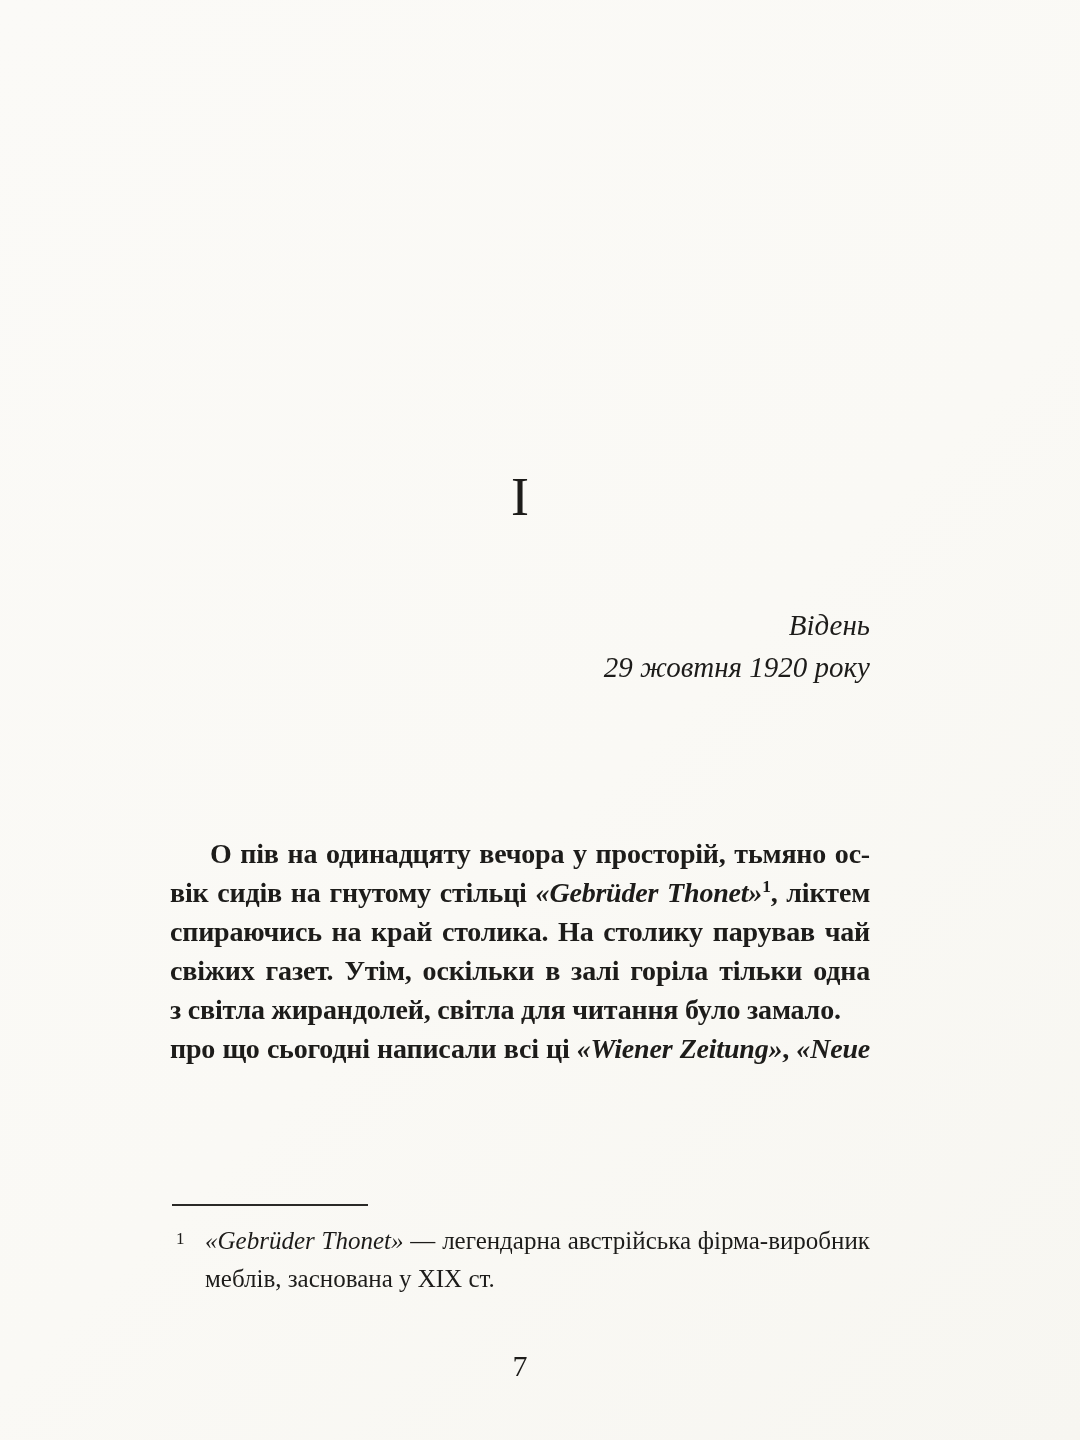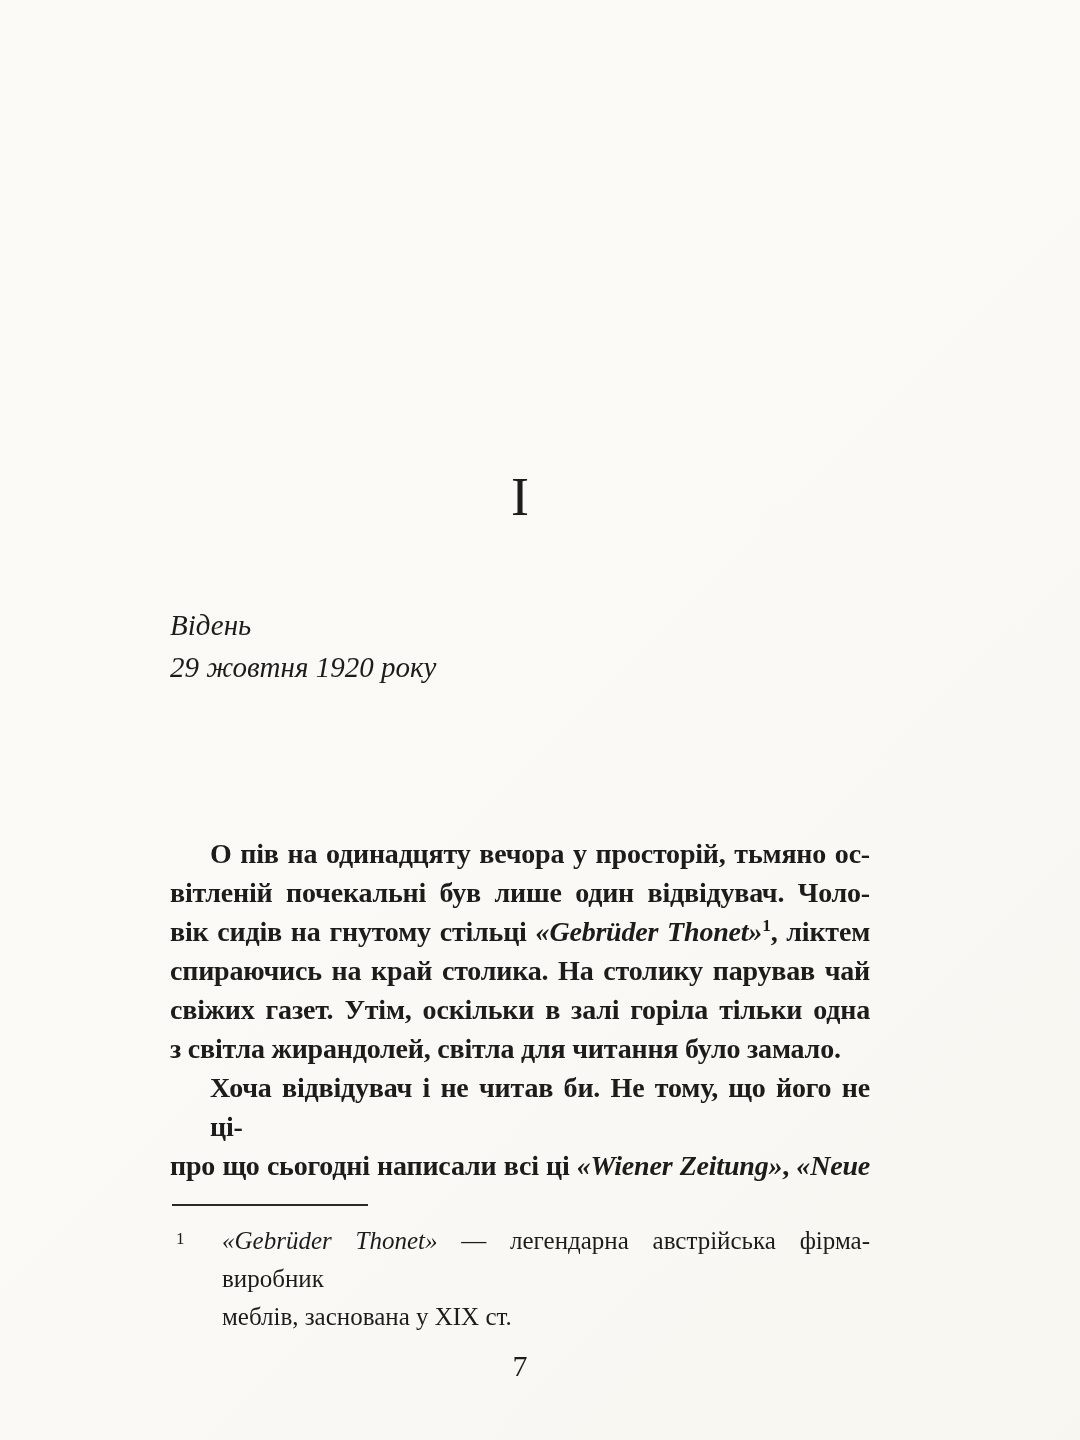--- a/index.html
+++ b/index.html
@@ -23,21 +23,21 @@
   }
   .chapter-heading {
     top: 468px;
     text-align: center;
     font-size: 54px;
     line-height: 58px;
     font-weight: normal;
   }
   .dateline {
     top: 604px;
-    text-align: left;
+    text-align: right;
     font-style: italic;
     font-size: 29px;
     line-height: 42px;
   }
   .body-text {
     top: 834px;
     font-size: 28px;
     line-height: 39px;
     letter-spacing: -0.2px;
     font-weight: bold;
@@ -73,21 +73,21 @@
     font-size: 25px;
     line-height: 38px;
   }
   .footnote-marker {
     position: absolute;
     left: 6px;
     top: -2px;
     font-size: 17px;
   }
   .footnote-text {
-    margin-left: 52px;
+    margin-left: 35px;
   }
   .page-number {
     top: 1349px;
     text-align: center;
     font-size: 30px;
   }
 </style>
 </head>
 <body>
 
@@ -95,26 +95,24 @@
 
   <div class="text-col chapter-heading">I</div>
 
   <div class="text-col dateline">
     <div>Відень</div>
     <div>29 жовтня 1920 року</div>
   </div>
 
   <div class="text-col body-text" id="body-text">
       <div class="line indent justify"><span>О пів на одинадцяту вечора у просторій, тьмяно ос-</span></div>
-      <div class="line justify"><span>вітленій почекальні був лише один відвідувач. Чоло-</span></div>
       <div class="line justify"><span>вік сидів на гнутому стільці </span><span class="italic">«Gebrüder Thonet»</span><sup class="fn-ref">1</sup><span>, ліктем</span></div>
       <div class="line justify"><span>спираючись на край столика. На столику парував чай</span></div>
       <div class="line justify"><span>свіжих газет. Утім, оскільки в залі горіла тільки одна</span></div>
       <div class="line"><span>з світла жирандолей, світла для читання було замало.</span></div>
-      <div class="line indent justify"><span>Хоча відвідувач і не читав би. Не тому, що його не ці-</span></div>
       <div class="line justify"><span>про що сьогодні написали всі ці </span><span class="italic">«Wiener Zeitung»</span><span>, </span><span class="italic">«Neue</span></div>
     </div>
 
   <div class="footnote-rule"></div>
 
   <div class="text-col footnote">
     <span class="footnote-marker">1</span>
     <div class="footnote-text" id="footnote-text">
         <div class="line justify"><span class="italic">«Gebrüder Thonet»</span><span> — легендарна австрійська фірма-виробник</span></div>
         <div class="line"><span>меблів, заснована у XIX ст.</span></div>

